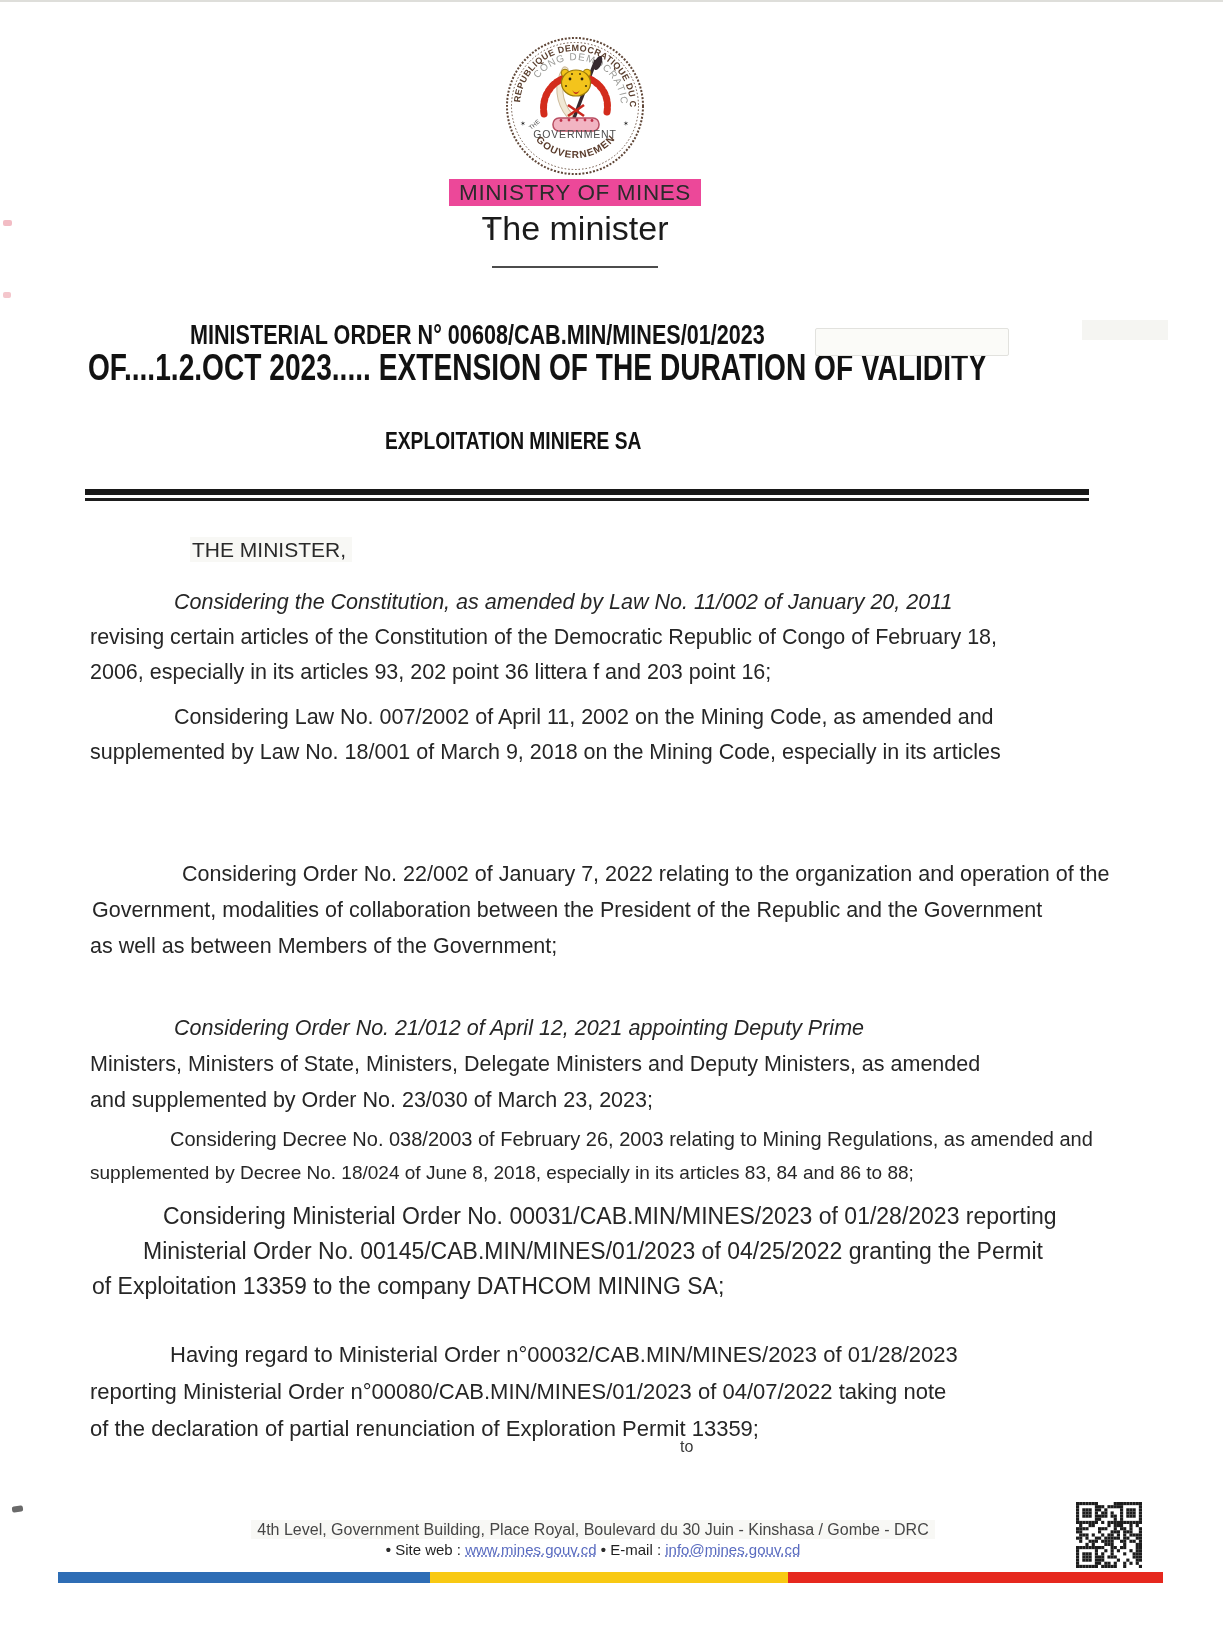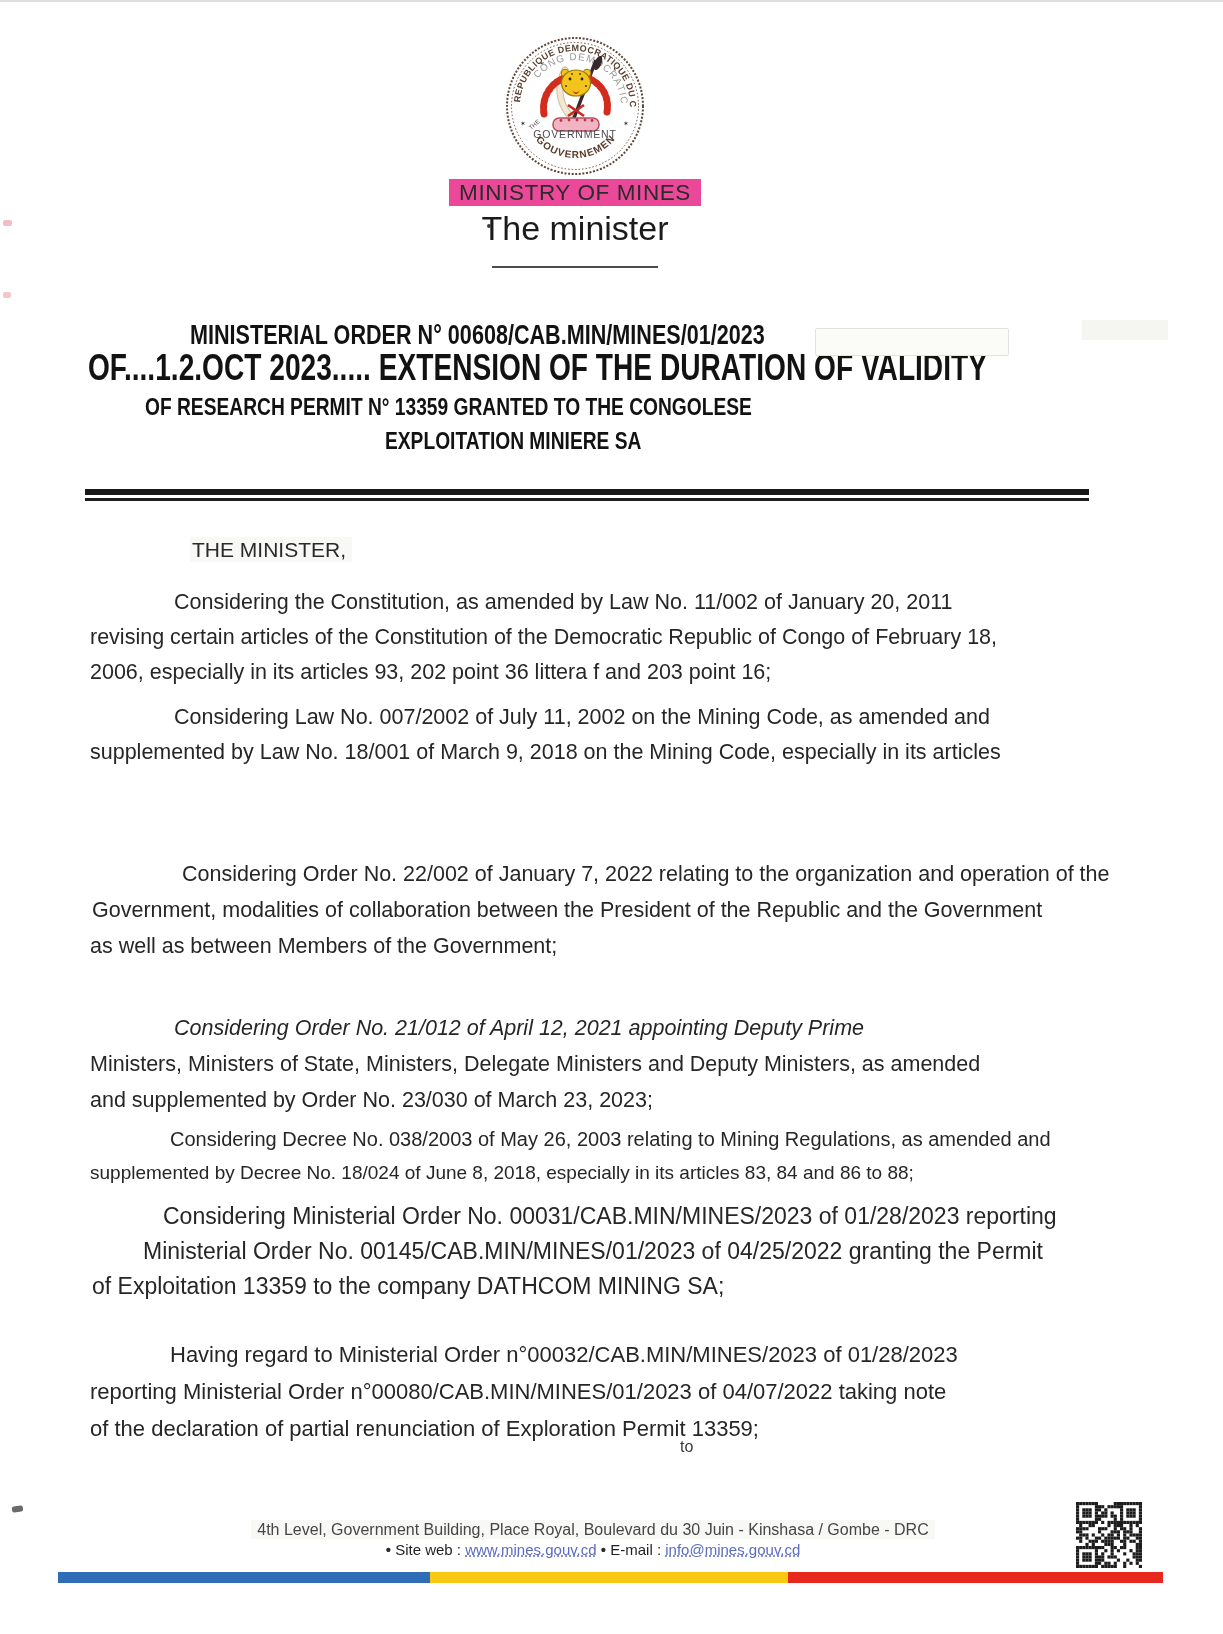--- a/index.html
+++ b/index.html
@@ -26,21 +26,21 @@
 
   .rule-double{position:absolute;left:85px;top:489px;width:1004px;height:3px;
                border-top:6px solid #181818;border-bottom:3px solid #1d1d1d;background:#fff;}
 
   
   .salutation{position:absolute;left:190px;top:538px;font-size:21px;color:#2a2a2a;}
   .salutation span{background:#f8f8f5;padding:1px 6px 1px 2px;}
   .para{position:absolute;left:90px;width:980px;color:#262626;}
   .para .ln{white-space:nowrap;}
   .p1{top:585px;font-size:21.5px;line-height:35px;}
-  .p1 .ln:nth-child(1){padding-left:84px;}
+  .p1 .ln:nth-child(1){padding-left:84px;font-style:italic;}
   .p2{top:700px;font-size:21.5px;line-height:35px;}
   .p2 .ln:nth-child(1){padding-left:84px;}
   .p2 .ln:nth-child(3){font-size:19px;}
   .p3{top:814px;font-size:21.5px;line-height:36px;margin-top:42px;}
   .p3 .ln:nth-child(1){padding-left:92px;}
   .p3 .ln:nth-child(2){padding-left:2px;}
   .p4{top:926px;font-size:21.5px;line-height:36px;}
   .p4 .ln:nth-child(1){padding-left:84px;}
   .p5{top:1010px;font-size:21.5px;line-height:36px;}
   .p5 .ln:nth-child(1){padding-left:84px;font-style:italic;}
@@ -140,48 +140,47 @@
       <textPath href="#arcBottom" startOffset="3%">GOUVERNEMENT</textPath>
     </text>
   </svg>
 
   <div class="ministry"><span>MINISTRY OF MINES</span></div>
   <div class="minister">The minister</div>
   <div class="minister-rule"></div>
 
   <div class="tline t1"><span class="cond">MINISTERIAL ORDER N° 00608/CAB.MIN/MINES/01/2023</span></div>
   <div class="tline t2"><span class="cond">OF....1.2.OCT 2023..... EXTENSION OF THE DURATION OF VALIDITY</span></div>
-  <div class="tline t3"><span class="cond">OF RESEARCH PERMIT N° 13359 GRANTED TO THE CONGOLESE</span></div>
   <div class="tline t4"><span class="cond">EXPLOITATION MINIERE SA</span></div>
 
   <div class="rule-double"></div>
 
   <div class="salutation"><span>THE MINISTER,</span></div>
 
   <div class="para p1">
       <div class="ln">Considering the Constitution, as amended by Law No. 11/002 of January 20, 2011</div>
       <div class="ln">revising certain articles of the Constitution of the Democratic Republic of Congo of February 18,</div>
       <div class="ln">2006, especially in its articles 93, 202 point 36 littera f and 203 point 16;</div>
     </div>
   <div class="para p2">
-      <div class="ln">Considering Law No. 007/2002 of July 11, 2002 on the Mining Code, as amended and</div>
+      <div class="ln">Considering Law No. 007/2002 of April 11, 2002 on the Mining Code, as amended and</div>
       <div class="ln">supplemented by Law No. 18/001 of March 9, 2018 on the Mining Code, especially in its articles</div>
     </div>
   <div class="para p3">
       <div class="ln">Considering Order No. 22/002 of January 7, 2022 relating to the organization and operation of the</div>
       <div class="ln">Government, modalities of collaboration between the President of the Republic and the Government</div>
       <div class="ln">as well as between Members of the Government;</div>
     </div>
   <div class="para p5">
       <div class="ln">Considering Order No. 21/012 of April 12, 2021 appointing Deputy Prime</div>
       <div class="ln">Ministers, Ministers of State, Ministers, Delegate Ministers and Deputy Ministers, as amended</div>
       <div class="ln">and supplemented by Order No. 23/030 of March 23, 2023;</div>
     </div>
   <div class="para p6">
-      <div class="ln">Considering Decree No. 038/2003 of May 26, 2003 relating to Mining Regulations, as amended and</div>
+      <div class="ln">Considering Decree No. 038/2003 of February 26, 2003 relating to Mining Regulations, as amended and</div>
       <div class="ln">supplemented by Decree No. 18/024 of June 8, 2018, especially in its articles 83, 84 and 86 to 88;</div>
     </div>
   <div class="para p7">
       <div class="ln">Considering Ministerial Order No. 00031/CAB.MIN/MINES/2023 of 01/28/2023 reporting</div>
       <div class="ln">Ministerial Order No. 00145/CAB.MIN/MINES/01/2023 of 04/25/2022 granting the Permit</div>
       <div class="ln">of Exploitation 13359 to the company DATHCOM MINING SA;</div>
     </div>
   <div class="para p8">
       <div class="ln">Having regard to Ministerial Order n°00032/CAB.MIN/MINES/2023 of 01/28/2023</div>
       <div class="ln">reporting Ministerial Order n°00080/CAB.MIN/MINES/01/2023 of 04/07/2022 taking note</div>

